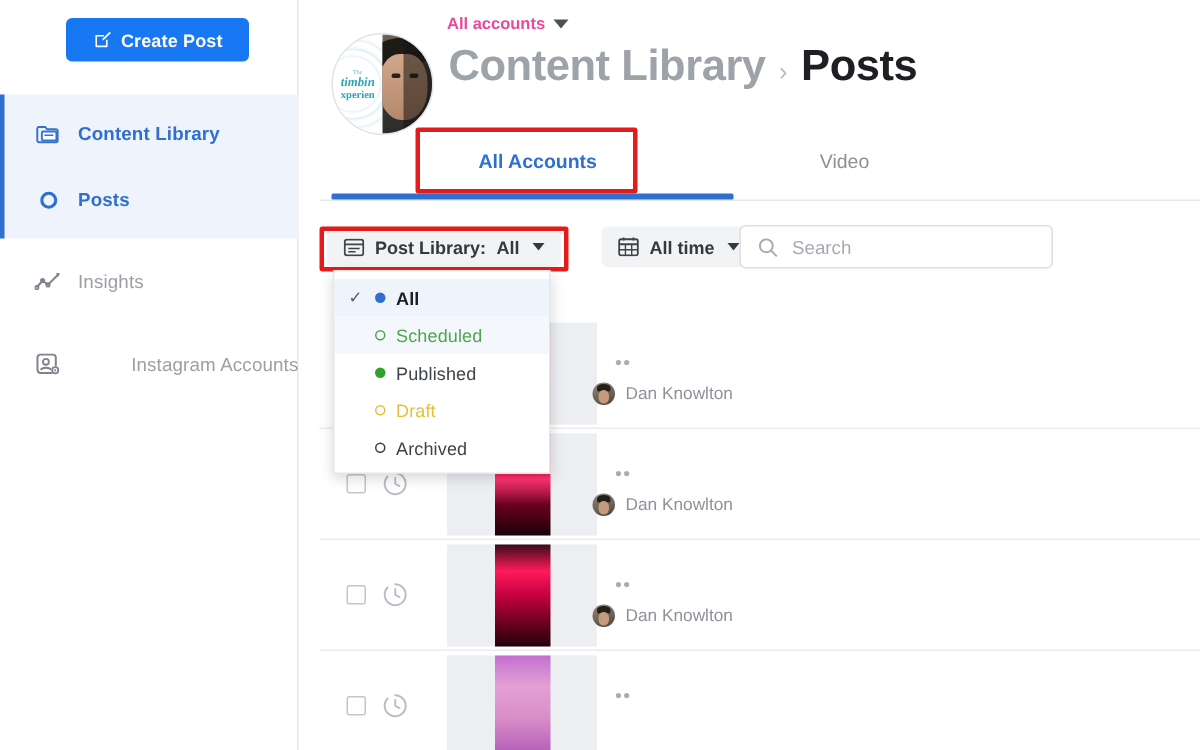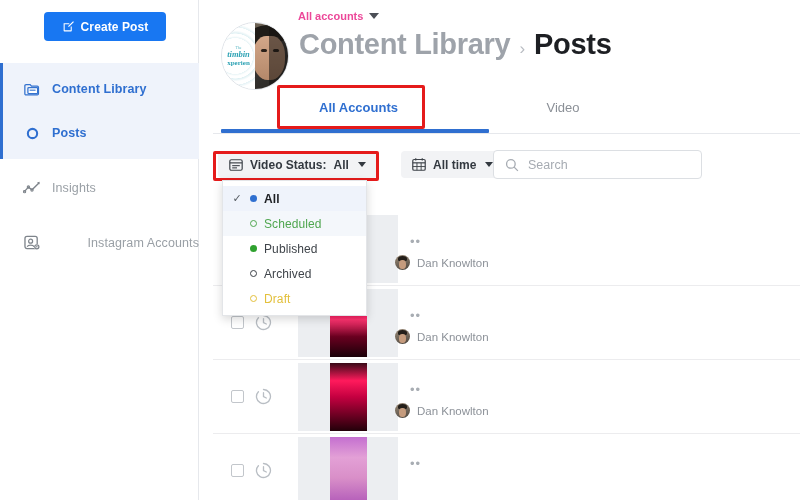--- a/index.html
+++ b/index.html
@@ -307,21 +307,21 @@
 
     <div class="chip" id="chip-status">
       <span>
         <svg width="14" height="12" viewBox="0 0 15 13">
           <rect x="0.8" y="0.8" width="13.4" height="11.4" rx="1.6" fill="none" stroke="#3f444a" stroke-width="1.3"></rect>
           <line x1="0.8" y1="4.2" x2="14.2" y2="4.2" stroke="#3f444a" stroke-width="1.3"></line>
           <line x1="3.4" y1="7.2" x2="11.6" y2="7.2" stroke="#3f444a" stroke-width="1.2"></line>
           <line x1="3.4" y1="9.6" x2="8.6" y2="9.6" stroke="#3f444a" stroke-width="1.2"></line>
         </svg>
       </span>
-      <span>Video Status:</span>
+      <span>Post Library:</span>
       <span>All</span>
       <span class="caret-sm"></span>
     </div>
 
     <div class="chip" id="chip-time">
       <span>
         <svg width="14" height="13" viewBox="0 0 15 14">
           <rect x="0.8" y="1.6" width="13.4" height="11.6" rx="1.4" fill="none" stroke="#3f444a" stroke-width="1.3"></rect>
           <line x1="0.8" y1="5.2" x2="14.2" y2="5.2" stroke="#3f444a" stroke-width="1.3"></line>
           <line x1="5.3" y1="5.2" x2="5.3" y2="13.2" stroke="#3f444a" stroke-width="1"></line>
@@ -432,27 +432,27 @@
     </div>
 
     <div class="dd-item">
       <span class="dd-check"></span>
       <span class="dot" style="background:#2fa12f;"></span>
       <span class="dd-label" style="color:#3f444a;">Published</span>
     </div>
 
     <div class="dd-item">
       <span class="dd-check"></span>
+      <span class="dot hollow" style="color:#e3c03c;"></span>
+      <span class="dd-label" style="color:#e3c03c;">Draft</span>
+    </div>
+
+    <div class="dd-item">
+      <span class="dd-check"></span>
       <span class="dot hollow" style="color:#3b4046;"></span>
       <span class="dd-label" style="color:#3f444a;">Archived</span>
     </div>
-
-    <div class="dd-item">
-      <span class="dd-check"></span>
-      <span class="dot hollow" style="color:#e3c03c;"></span>
-      <span class="dd-label" style="color:#e3c03c;">Draft</span>
-    </div>
   </div>
 
   <div class="hl-box" id="hl-tab"></div>
   <div class="hl-box" id="hl-status"></div>
 
 </div>
 
 </body></html>

